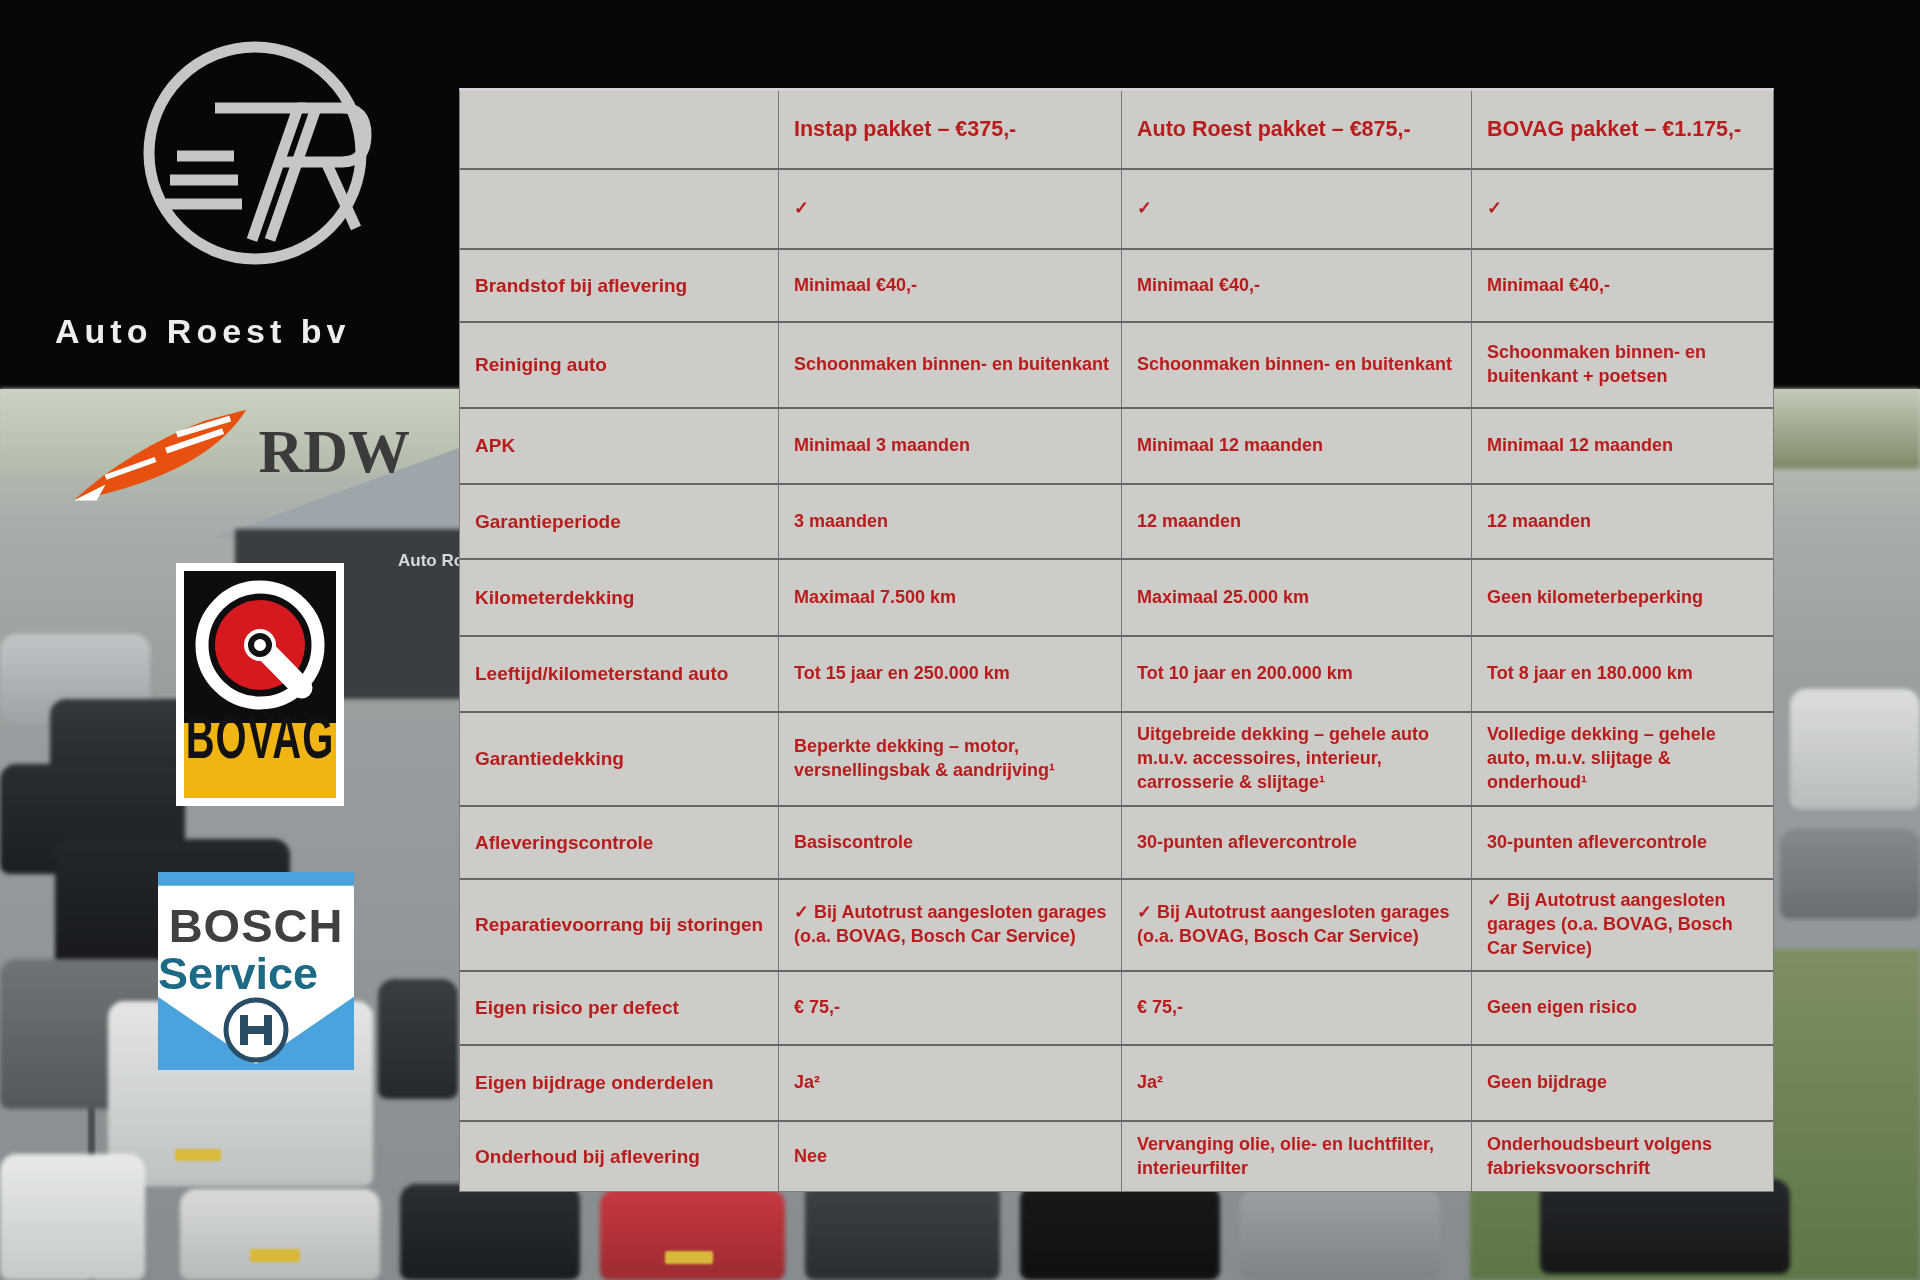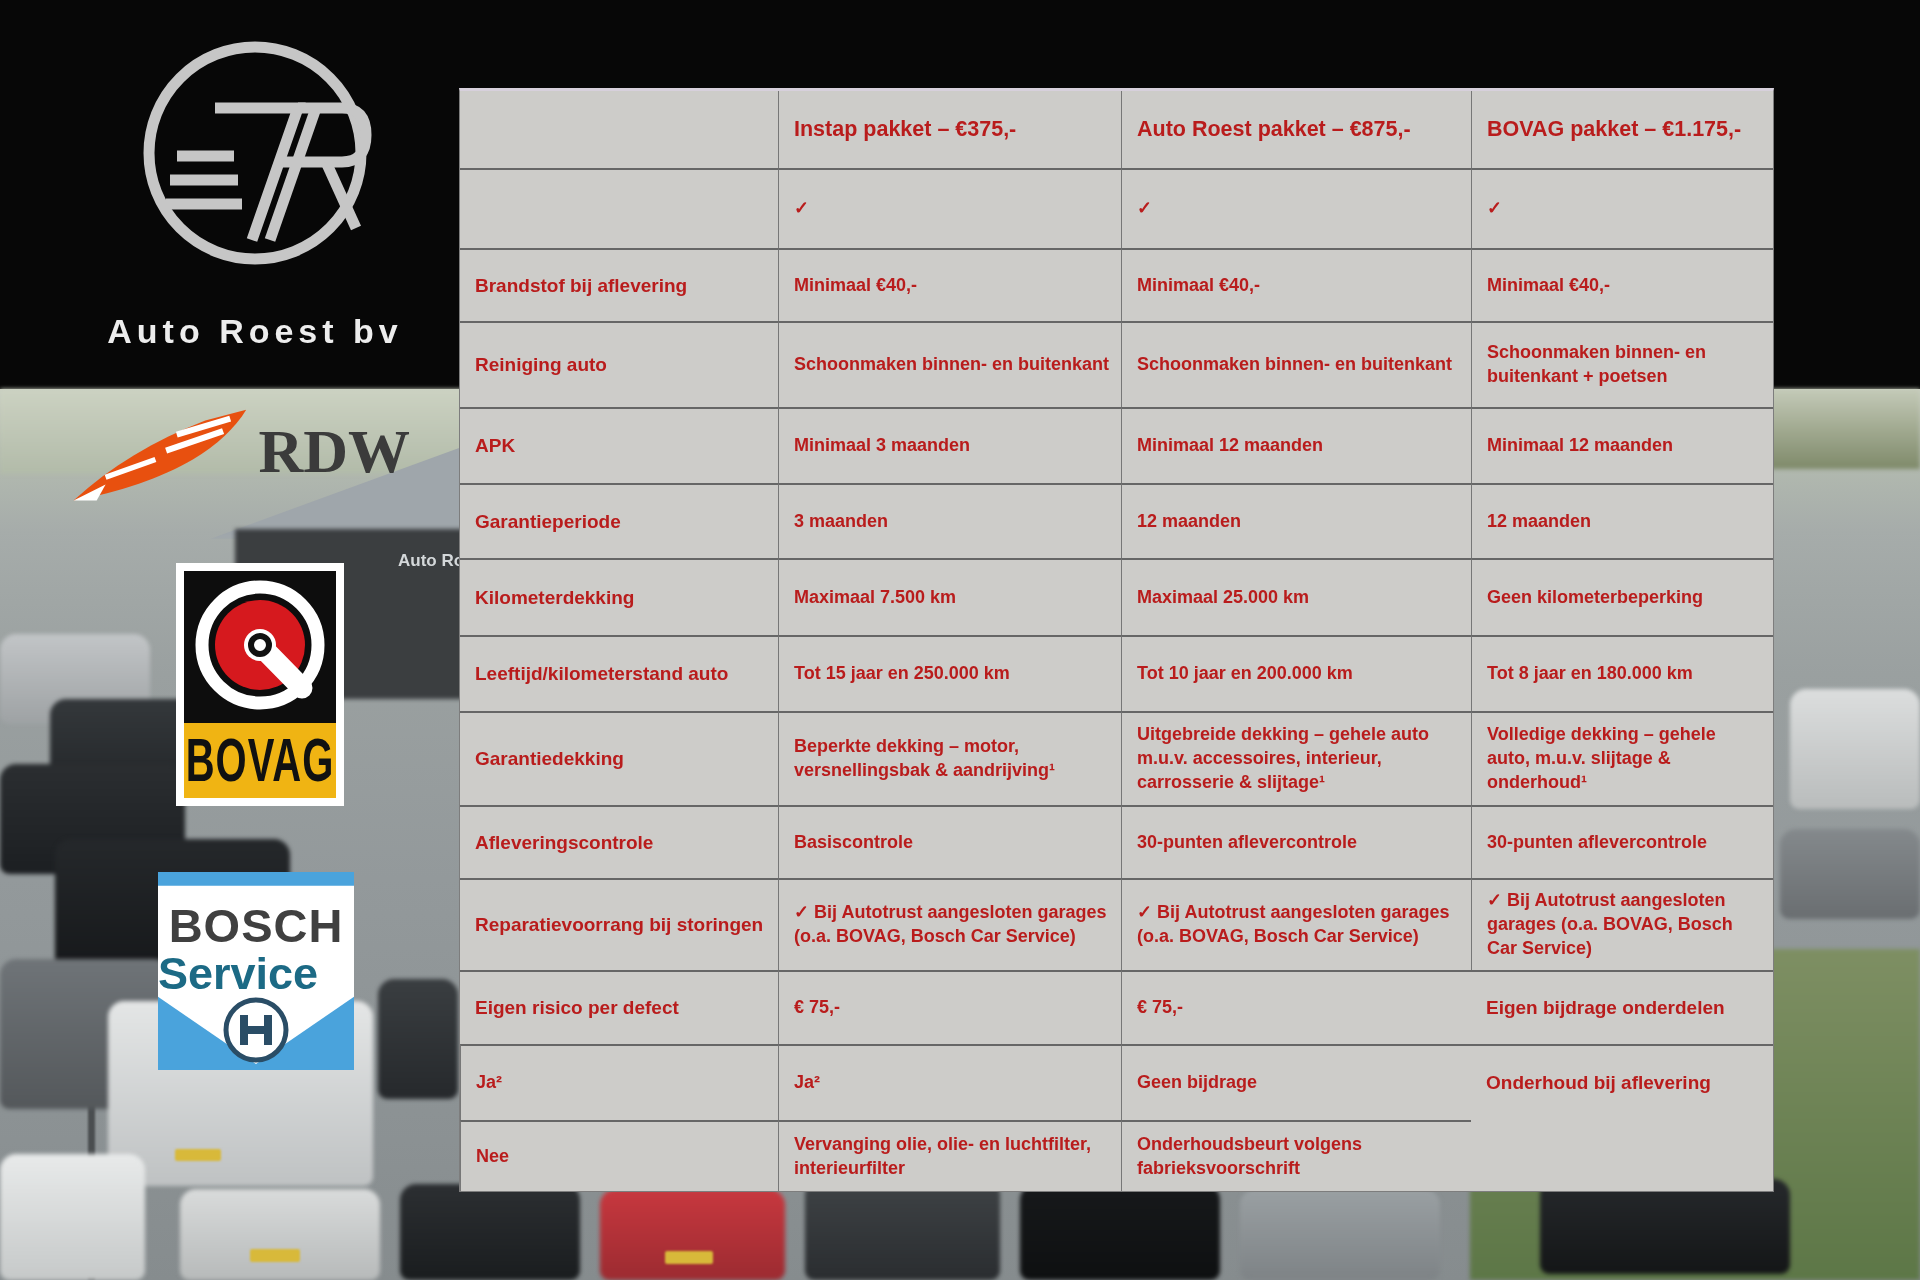--- a/index.html
+++ b/index.html
@@ -12,33 +12,33 @@
   
   .photo{position:absolute;left:0;top:389px;width:1920px;height:891px;z-index:1;
          background:linear-gradient(180deg,#c9cec1 0%,#b4bcb0 7%,#a6acaa 16%,#9aa0a0 32%,#93999b 55%,#8d9395 78%,#868c8e 100%);}
   .ph{position:absolute;filter:blur(2px);}
   .car{border-radius:16px 16px 9px 9px;}
   .plate{position:absolute;background:#d8b93a;border-radius:2px;filter:blur(1px);}
   .sign-text{position:absolute;color:#d4d8da;font-weight:bold;white-space:nowrap;z-index:2;}
 
   
   .ar-logo{position:absolute;left:130px;top:28px;width:250px;height:250px;z-index:2;}
-  .ar-name{position:absolute;left:55px;top:312px;width:400px;z-index:2;text-align:center;
+  .ar-name{position:absolute;left:55px;top:312px;width:400px;z-index:2;text-align:left;
            color:#ededed;font-size:34px;font-weight:bold;letter-spacing:5px;}
 
   
   .rdw{position:absolute;left:70px;top:402px;width:340px;height:108px;z-index:2;display:flex;align-items:flex-start;}
   .rdw-text{font-family:"Liberation Serif",serif;font-weight:bold;font-size:62px;color:#3b3b3b;
             line-height:1;margin:18px 0 0 6px;}
 
   
   .bovag{position:absolute;left:176px;top:563px;width:168px;height:243px;background:#fff;z-index:2;
          box-sizing:border-box;padding:8px;display:flex;flex-direction:column;}
   .bovag-top{height:152px;background:#0d0d0d;position:relative;}
-  .bovag-bottom{flex:1;background:#f0b413;display:flex;align-items:center;justify-content:center;}
+  .bovag-bottom{flex:1;background:#f0b413;display:flex;justify-content:center;}
   .bovag-word{font-weight:bold;font-size:40px;letter-spacing:1px;color:#111;
               transform:scaleY(1.55);transform-origin:center;}
 
   
   .bosch{position:absolute;left:158px;top:872px;width:196px;height:198px;background:#4aa3dc;z-index:2;overflow:hidden;}
   .bosch-white{position:absolute;left:0;top:0;width:100%;height:100%;background:#fff;
                clip-path:polygon(0 7%,100% 7%,100% 63%,50% 97%,0 63%);}
   .bosch-red{position:absolute;left:0;top:26px;width:100%;text-align:center;
              font-weight:bold;font-size:47px;color:#404040;letter-spacing:1px;}
   .bosch-teal{position:absolute;left:0;top:76px;width:100%;text-align:left;
@@ -207,20 +207,21 @@
     <div class="cell v">30-punten aflevercontrole</div>
 
     <div class="cell lbl">Reparatievoorrang bij storingen</div>
     <div class="cell v">✓ Bij Autotrust aangesloten garages (o.a. BOVAG, Bosch Car Service)</div>
     <div class="cell v">✓ Bij Autotrust aangesloten garages (o.a. BOVAG, Bosch Car Service)</div>
     <div class="cell v">✓ Bij Autotrust aangesloten garages (o.a. BOVAG, Bosch Car Service)</div>
 
     <div class="cell lbl">Eigen risico per defect</div>
     <div class="cell v">€ 75,-</div>
     <div class="cell v">€ 75,-</div>
+    <div class="cell v">Geen eigen risico</div>
 
     <div class="cell lbl">Eigen bijdrage onderdelen</div>
     <div class="cell v">Ja²</div>
     <div class="cell v">Ja²</div>
     <div class="cell v">Geen bijdrage</div>
 
     <div class="cell lbl">Onderhoud bij aflevering</div>
     <div class="cell v">Nee</div>
     <div class="cell v">Vervanging olie, olie- en luchtfilter, interieurfilter</div>
     <div class="cell v">Onderhoudsbeurt volgens fabrieksvoorschrift</div>

